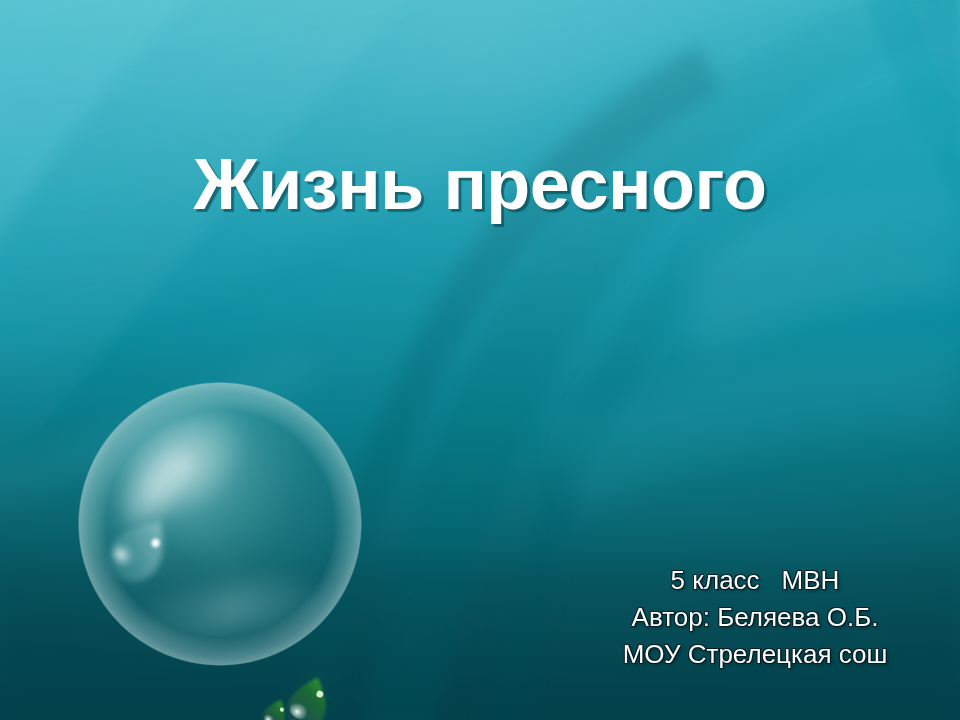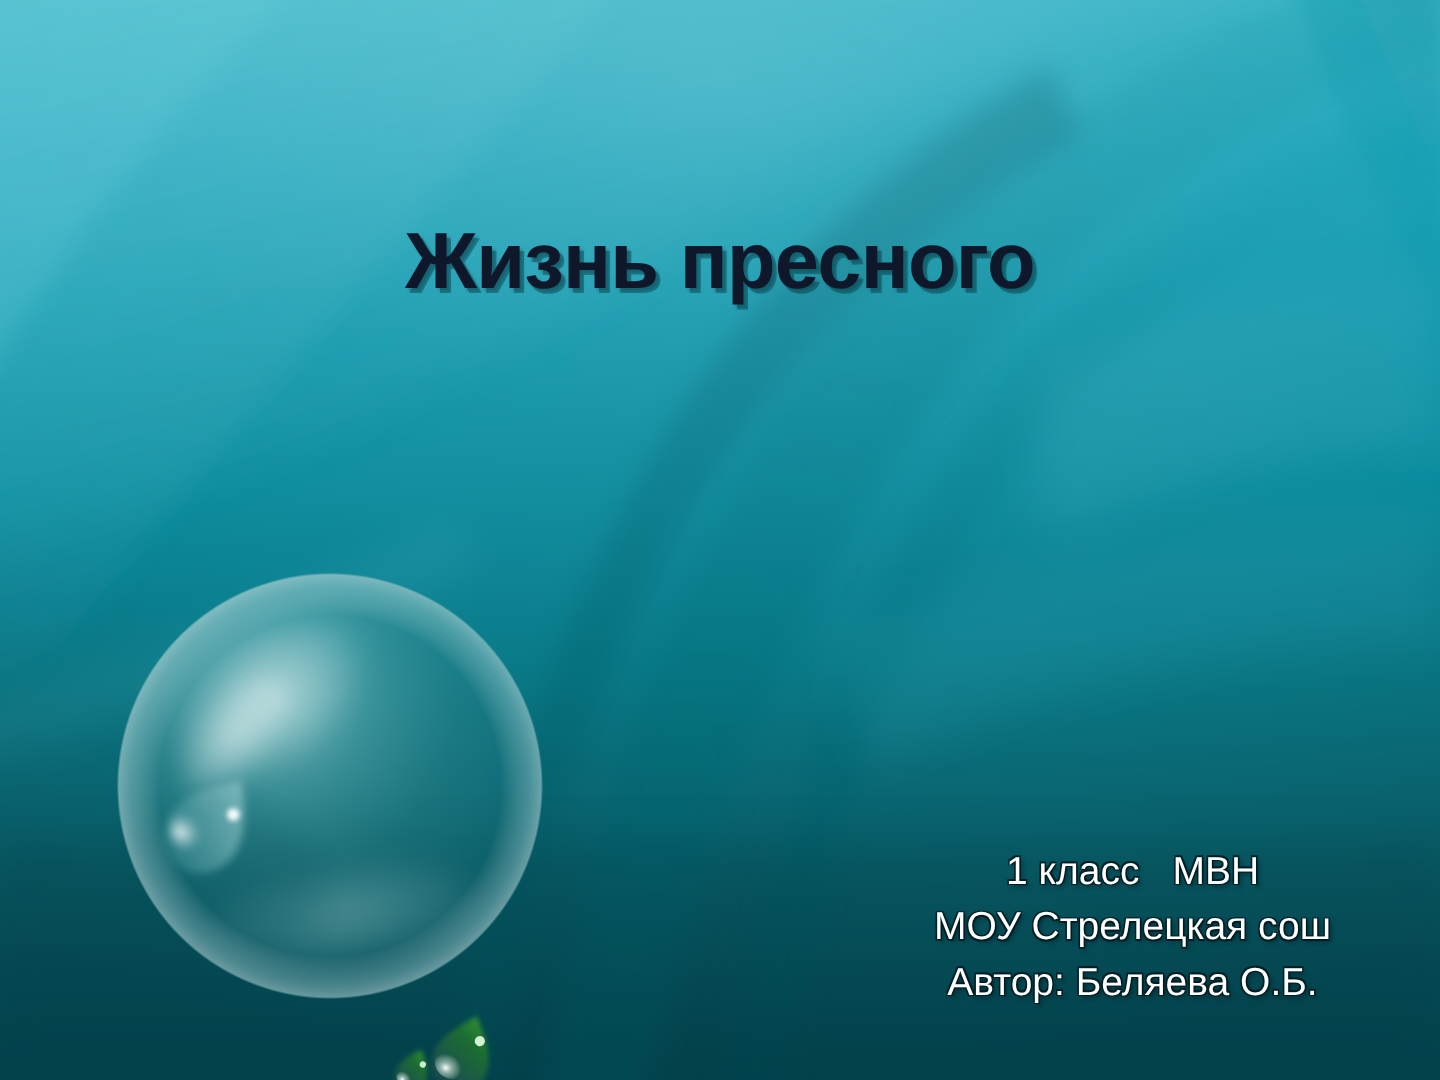--- a/index.html
+++ b/index.html
@@ -58,22 +58,22 @@
   #bg-swirls { }
 
   
   #title-block {
     position: absolute;
     left: 0;
     top: 148.0px;
     width: 960px;
     text-align: center;
     line-height: 1.02;
-    color: #0f172a;
-    font-size: 53px;
+    color: #ffffff;
+    font-size: 72px;
     font-weight: bold;
     letter-spacing: -0.5px;
     text-shadow:
       3px 3px 0 rgba(4,60,70,0.42),
       2px 2px 2px rgba(4,50,60,0.30);
     white-space: nowrap;
     pointer-events: none;
   }
   #title-block .tline { display: block; }
 
@@ -301,18 +301,18 @@
         <circle cx="7.6" cy="-8" r="3.4" fill="#dcf7d6" opacity="0.96"></circle>
       </g>
     </svg>
   </div>
 
   <div id="title-block">
     <span class="tline">Жизнь пресного</span>
   </div>
 
   <div id="credits">
-    <span class="cline"><span>1 класс</span><span class="gap"></span><span>МВН</span></span>
+    <span class="cline"><span>5 класс</span><span class="gap"></span><span>МВН</span></span>
+    <span class="cline">Автор: Беляева О.Б.</span>
     <span class="cline">МОУ Стрелецкая сош</span>
-    <span class="cline">Автор: Беляева О.Б.</span>
   </div>
 
 </div>
 
 </body></html>

